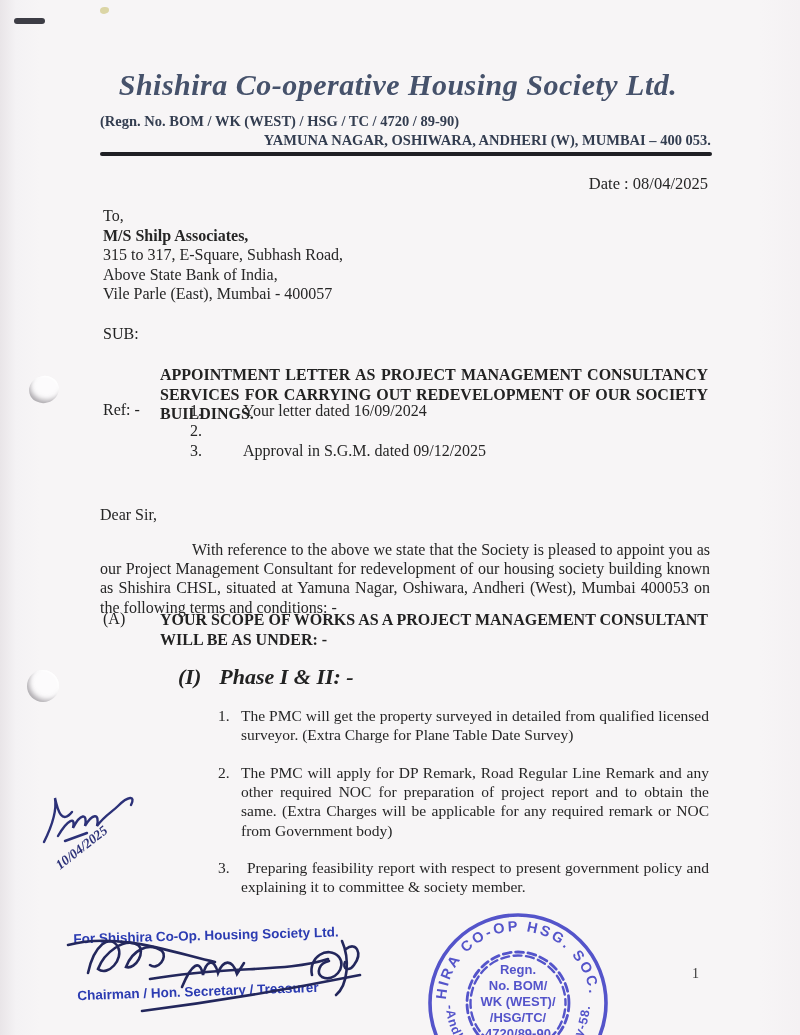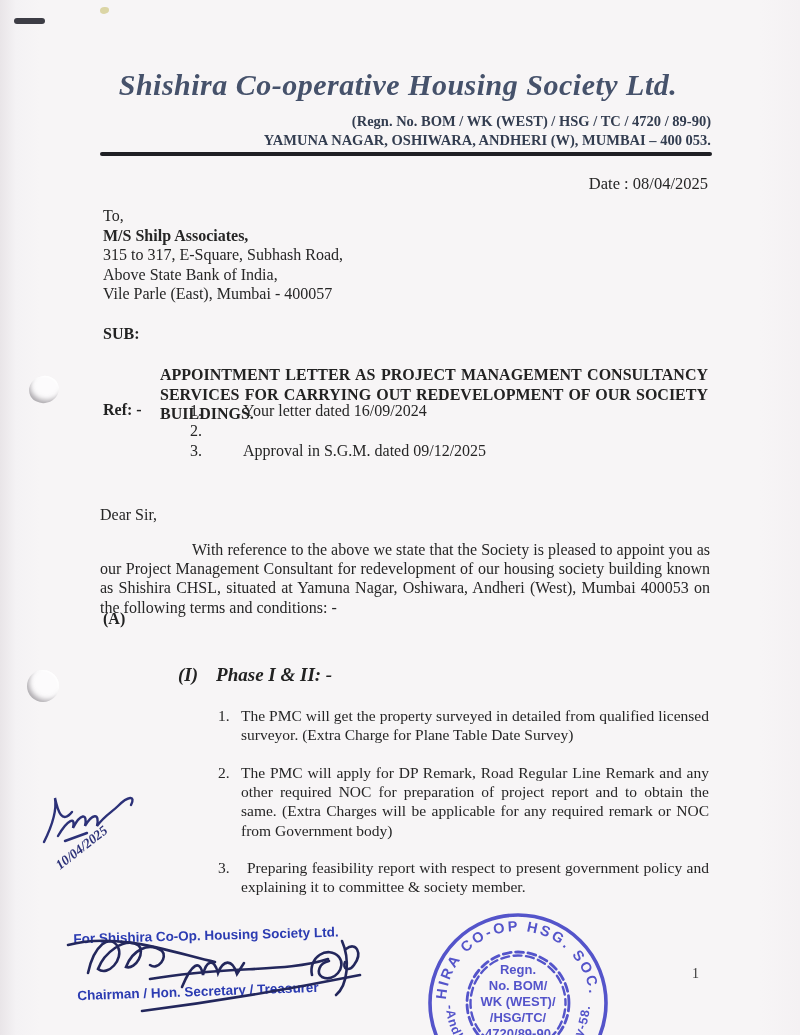--- a/index.html
+++ b/index.html
@@ -26,61 +26,61 @@
   }
   .punch-hole.h1{ left:29px; top:376px; width:30px; height:27px; transform:rotate(-14deg);}
   .punch-hole.h2{ left:27px; top:670px; width:32px; height:32px;}
 
   .letter-title{
     position:absolute; left:88px; top:68px; width:620px; text-align:center;
     font-size:30px; font-weight:bold; font-style:italic; color:#46526b;
     letter-spacing:.5px;
   }
   .letter-regn{
-    position:absolute; left:100px; top:113px; width:611px; text-align:right;
+    position:absolute; left:100px; top:113px; width:611px; 
     font-size:14.5px; font-weight:bold; color:#333d50;
   }
   .letter-hq{
     position:absolute; left:100px; top:132px; width:611px; text-align:right;
     font-size:14.5px; font-weight:bold; color:#333d50;
   }
   .head-rule{
     position:absolute; left:100px; top:152px; width:612px; height:3.5px;
     background:#1f1f24; border-radius:2px;
   }
 
   .date-line{
     position:absolute; left:100px; top:174px; width:608px; text-align:right;
     font-size:16.5px; color:#262626;
   }
 
   .recipient{ position:absolute; left:103px; top:206px; font-size:16px; line-height:19.5px; color:#262626;}
   .recipient .bold{ font-weight:bold; }
 
-  .label-col{ position:absolute; left:103px; font-weight:bold; font-size:16px; color:#222; }
+  .label-col{ position:absolute; left:103px; font-weight:normal; font-size:16px; color:#222; }
   .sub-text{
     position:absolute; left:160px; width:548px; text-align:justify;
     font-weight:bold; font-size:16px; line-height:19.5px; color:#222;margin-top:40px;
   }
   .ref-items{ position:absolute; left:190px; top:401px; font-size:16px; line-height:20px; color:#262626;}
   .ref-row{ display:flex; }
   .ref-num{ width:53px; }
 
   .dear{ position:absolute; left:100px; top:477px; font-size:16px; color:#262626;margin-top:29px; }
 
   .intro{
     position:absolute; left:100px; top:540px; width:610px;
     font-size:16px; line-height:19.2px; text-align:justify; text-indent:92px; color:#262626;
   }
 
   .sec-a-text{
     position:absolute; left:160px; top:610px; width:548px;
     font-weight:bold; font-size:16px; line-height:20px; text-align:justify; color:#222;
   }
-  .phase-row{ position:absolute; left:178px; top:664px; font-size:19px; font-weight:bold; font-style:italic; color:#222;}
+  .phase-row{ position:absolute; left:178px; top:664px; font-size:22px; font-weight:bold; font-style:italic; color:#222;}
   .phase-row .ph-label{ margin-right:18px; }
 
   .scope-item{ position:absolute; left:218px; width:492px; display:flex; font-size:15.5px; line-height:19.2px; color:#262626;}
   .scope-num{ width:23px; flex:none; }
   .scope-text{ width:468px; text-align:justify; }
   .scope-item.i1{ top:706px; }
   .scope-item.i2{ top:763px; }
   .scope-item.i3{ top:858px; }
   .scope-item.i3 .scope-text{ text-indent:6px; }
 
@@ -143,20 +143,21 @@
     <div class="ref-row">
       <span class="ref-num">3.</span>
       <span>Approval in S.G.M. dated 09/12/2025</span>
     </div>
   </div>
 
   <div class="dear">Dear Sir,</div>
   <div class="intro">With reference to the above we state that the Society is pleased to appoint you as our Project Management Consultant for redevelopment of our housing society building known as Shishira CHSL, situated at Yamuna Nagar, Oshiwara, Andheri (West), Mumbai 400053 on the following terms and conditions: -</div>
 
   <div class="label-col" style="top:610px">(A)</div>
+  <div class="sec-a-text">YOUR SCOPE OF WORKS AS A PROJECT MANAGEMENT CONSULTANT WILL BE AS UNDER: -</div>
 
   <div class="phase-row">
     <span class="ph-label">(I)</span><span>Phase I &amp; II: -</span>
   </div>
 
   <div class="scope-item i1">
     <span class="scope-num">1.</span>
     <span class="scope-text">The PMC will get the property surveyed in detailed from qualified licensed surveyor. (Extra Charge for Plane Table Date Survey)</span>
   </div>
   <div class="scope-item i2">

